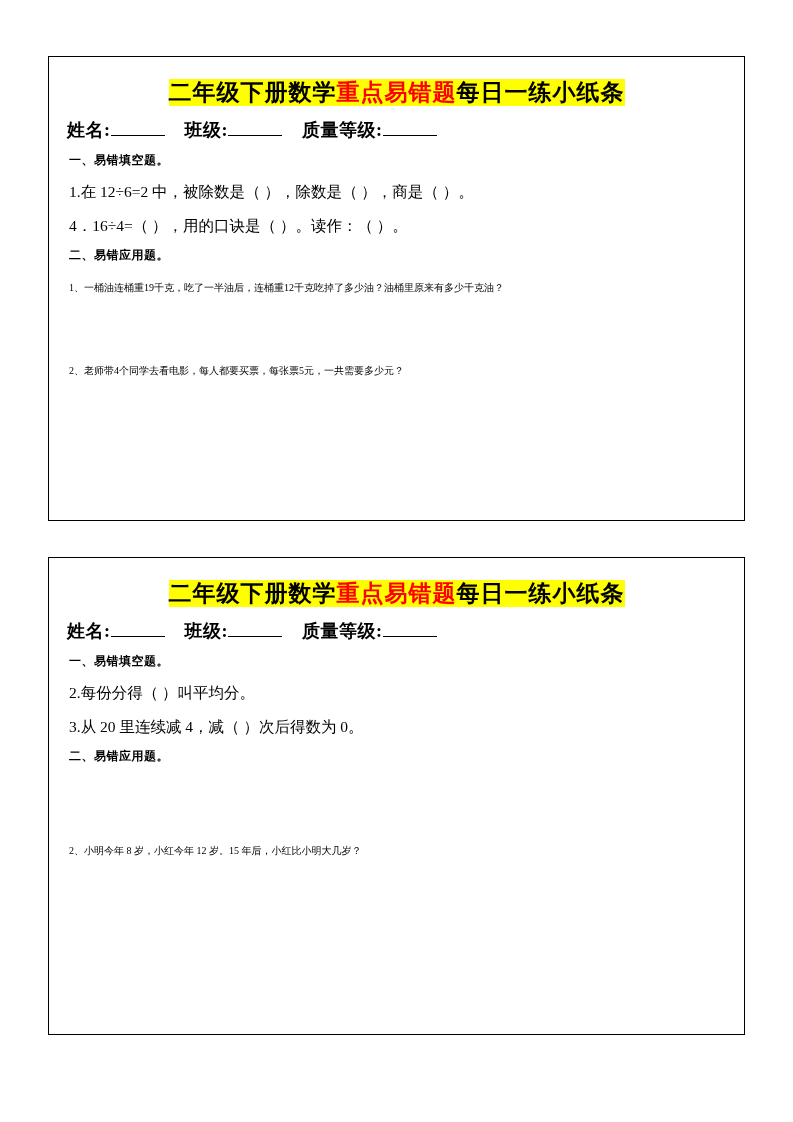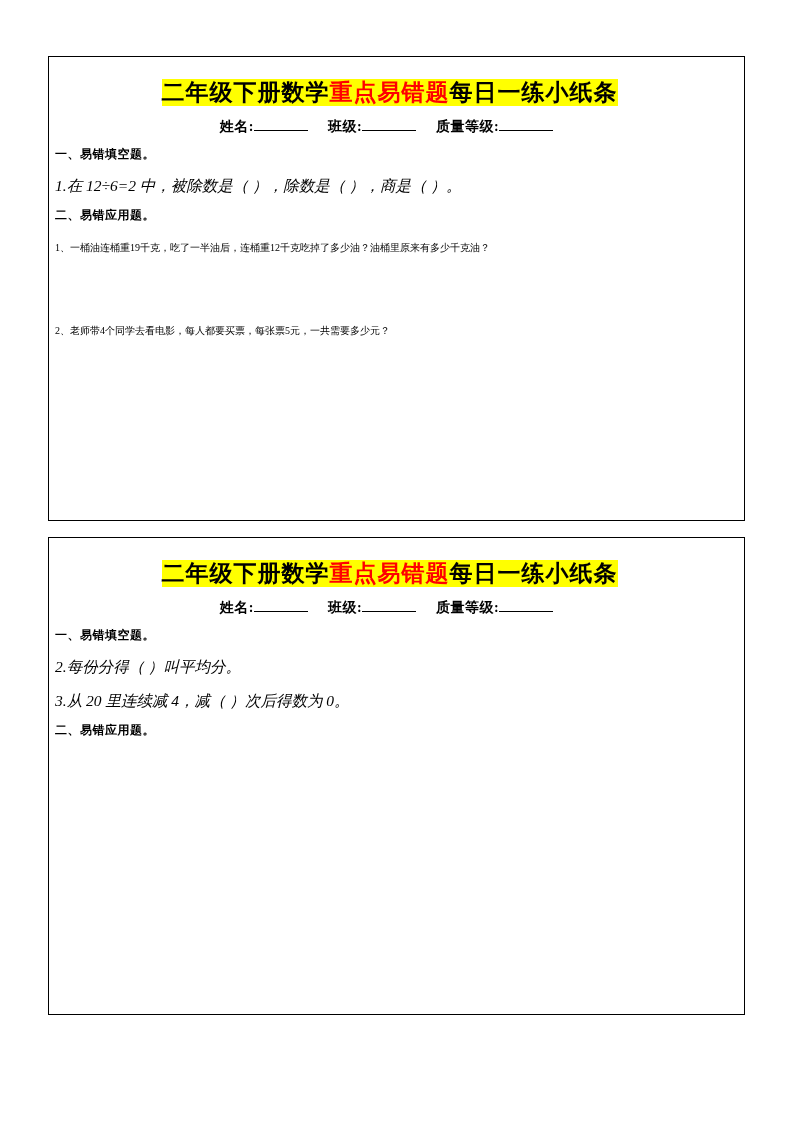--- a/index.html
+++ b/index.html
@@ -16,22 +16,22 @@
   }
   .page {
     width: 793px;
     height: 1122px;
     box-sizing: border-box;
     padding: 56px 48px 0 48px;
   }
   .sheet {
     border: 1px solid #000000;
     box-sizing: border-box;
-    padding: 14px 18px 16px 4px;
-    margin-bottom: 16px;
+    padding: 14px 18px 16px 18px;
+    margin-bottom: 36px;
   }
   .sheet-1 { height: 465px; }
   .sheet-2 { height: 478px; }
 
   .title {
     text-align: center;
     font-family: "Liberation Serif", "DejaVu Serif", serif;
     font-weight: bold;
     font-size: 23px;
     letter-spacing: 1px;
@@ -43,22 +43,22 @@
     color: #000000;
     padding: 1px 0;
   }
   .title .hl-red {
     background: #ffff00;
     color: #ff0000;
     padding: 1px 0;
   }
 
   .info-line {
-    text-align: center;
-    font-size: 14px;
+    text-align: left;
+    font-size: 18px;
     font-weight: bold;
     margin: 2px 6px 10px 0;
     letter-spacing: 0.5px;
   }
   .info-line .blank {
     display: inline-block;
     border-bottom: 1px solid #000;
     width: 54px;
     vertical-align: baseline;
   }
@@ -69,21 +69,20 @@
     font-size: 12px;
     margin: 6px 0 8px 2px;
     letter-spacing: 0.5px;
   }
 
   .q {
     font-size: 15.5px;
     line-height: 30px;
     margin: 0 0 4px 2px;
     text-align: justify;
-    font-style: italic;
   }
   .q-block {
     font-size: 10px;
     line-height: 31px;
     margin: 0 0 6px 2px;
     text-align: justify;
   }
   .spacer-md { height: 46px; }
   .spacer-lg { height: 62px; }
 </style>
@@ -98,20 +97,21 @@
       <span class="hl-black">二年级下册数学</span><span class="hl-red">重点易错题</span><span class="hl-black">每日一练小纸条</span>
     </div>
 
     <div class="info-line">
       <span>姓名:</span><span class="blank"></span><span class="gap"></span><span>班级:</span><span class="blank"></span><span class="gap"></span><span>质量等级:</span><span class="blank"></span>
     </div>
 
     <div class="section-head">一、易错填空题。</div>
 
     <div class="q">1.在 12÷6=2 中，被除数是（      ），除数是（        ），商是（       ）。</div>
+    <div class="q">4．16÷4=（      ），用的口诀是（            ）。读作：（                ）。</div>
 
     <div class="section-head">二、易错应用题。</div>
 
     <div class="q-block">1、一桶油连桶重19千克，吃了一半油后，连桶重12千克吃掉了多少油？油桶里原来有多少千克油？</div>
     <div class="spacer-md"></div>
     <div class="q-block">2、老师带4个同学去看电影，每人都要买票，每张票5元，一共需要多少元？</div>
   </div>
 
   <div class="sheet sheet-2">
 
@@ -124,15 +124,16 @@
     </div>
 
     <div class="section-head">一、易错填空题。</div>
 
     <div class="q">2.每份分得（        ）叫平均分。</div>
     <div class="q">3.从 20 里连续减 4，减（        ）次后得数为 0。</div>
 
     <div class="section-head">二、易错应用题。</div>
 
     <div class="spacer-lg"></div>
+    <div class="q-block">2、小明今年 8 岁，小红今年 12 岁。15 年后，小红比小明大几岁？</div>
   </div>
 
 </div>
 
 </body></html>

